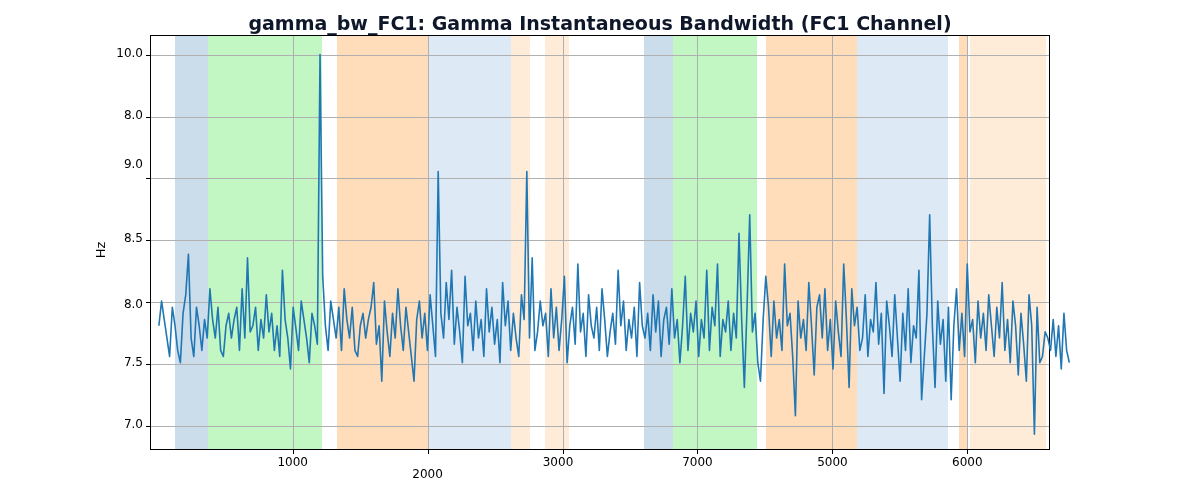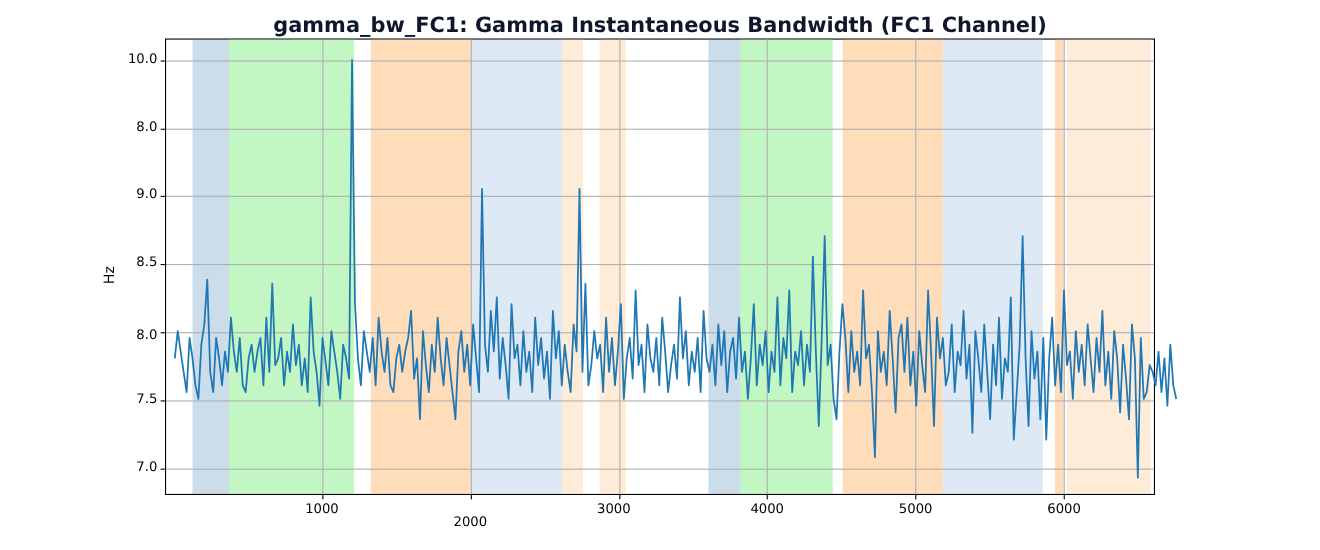--- a/index.html
+++ b/index.html
@@ -132,31 +132,31 @@
       </svg>
   <div class="tickmark-y" style="top: 390.224px;"></div>
       <div class="tick ytick" style="bottom: 24.7761px; text-align: right;">7.0</div>
       <div class="tickmark-y" style="top: 328.284px;"></div>
       <div class="tick ytick" style="bottom: 86.7164px;">7.5</div>
       <div class="tickmark-y" style="top: 266.343px;"></div>
       <div class="tick ytick" style="bottom: 145px;">8.0</div>
       <div class="tickmark-y" style="top: 204.403px;"></div>
       <div class="tick ytick" style="bottom: 210.597px;">8.5</div>
       <div class="tickmark-y" style="top: 142.463px;"></div>
-      <div class="tick ytick" style="bottom: 273px;">9.0</div>
+      <div class="tick ytick" style="bottom: 285px;">9.0</div>
       <div class="tickmark-y" style="top: 80.5224px;"></div>
       <div class="tick ytick" style="bottom: 334.478px;">8.0</div>
       <div class="tickmark-y" style="top: 18.5821px;"></div>
       <div class="tick ytick" style="bottom: 396.418px;">10.0</div>
       <div class="tickmark-x" style="left: 141.679px;"></div>
       <div class="tick xtick" style="left: 141.679px;">1000</div>
       <div class="tickmark-x" style="left: 276.612px;"></div>
       <div class="tick xtick" style="left: 276.612px; margin-top: 12px;">2000</div>
       <div class="tickmark-x" style="left: 411.544px;"></div>
       <div class="tick xtick" style="left: 407px;">3000</div>
       <div class="tickmark-x" style="left: 546.477px;"></div>
-      <div class="tick xtick" style="left: 546.477px;">4000</div>
+      <div class="tick xtick" style="left: 546.477px;">7000</div>
       <div class="tickmark-x" style="left: 681.409px;"></div>
       <div class="tick xtick" style="left: 681.409px;">5000</div>
       <div class="tickmark-x" style="left: 816.342px;"></div>
       <div class="tick xtick" style="left: 816.342px;">6000</div>
     </div>
 </div>
 
 </body></html>

